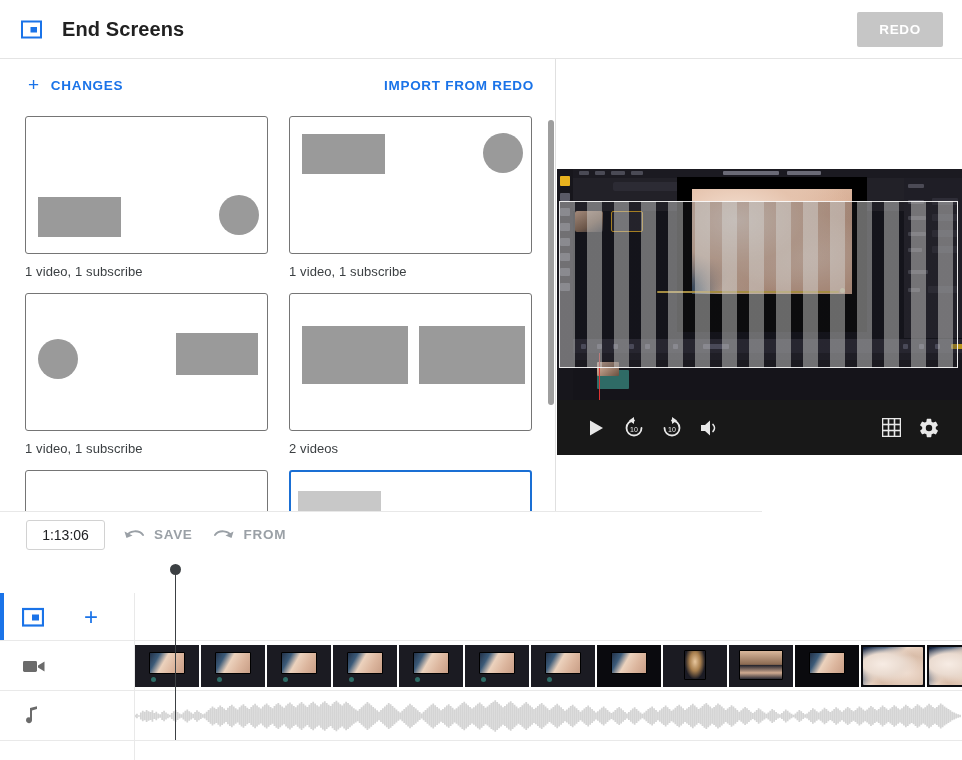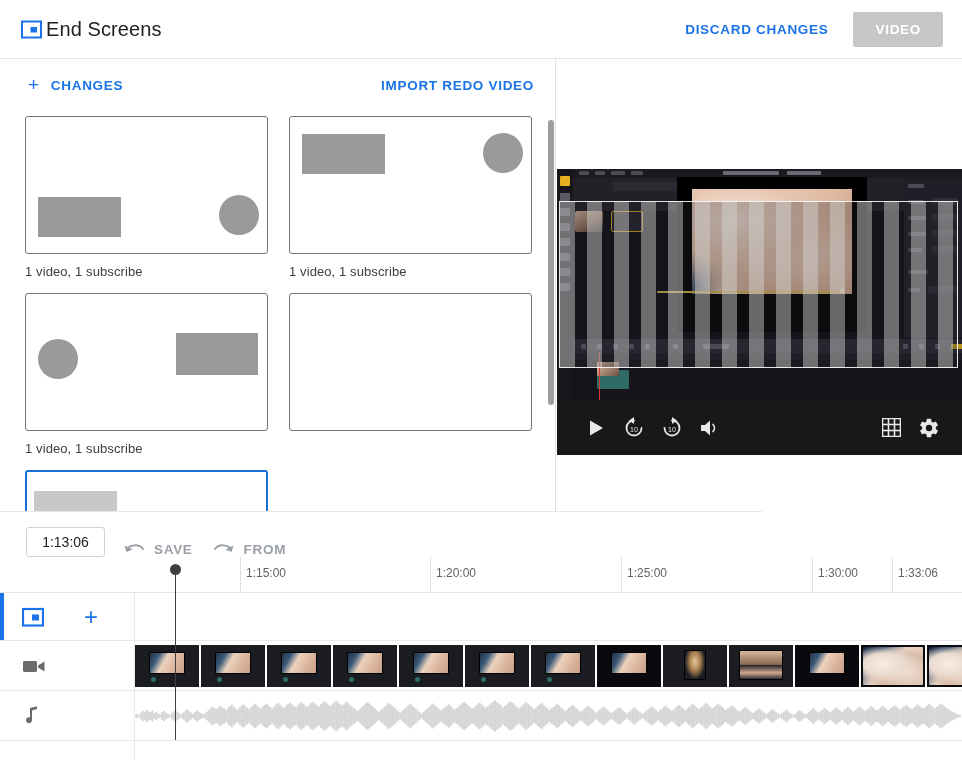--- a/index.html
+++ b/index.html
@@ -19,22 +19,22 @@
     border-bottom: 1px solid #e4e4e4;
     display: flex; align-items: center;
     background: #fff;
   }
   .hdr-icon {
     margin-left: 19px; width: 24px; height: 24px;
     display: flex; align-items: center; justify-content: center;
   }
   .es-icon-svg { display:block; }
   .hdr-title {
-    margin-left: 3px;
-    font-size: 20px; color: #212121; font-weight: 400;
+    margin-left: 19px;
+    font-size: 20px; color: #212121; font-weight: 700;
     letter-spacing: .1px;
   }
   .hdr-spacer { flex: 1; }
   .discard-btn {
     color: #1a73e8; font-size: 13.5px; font-weight: bold;
     letter-spacing: .7px; cursor: pointer;
     padding: 8px 6px; background: none; border: none;
     font-family: inherit;
   }
   .save-btn {
@@ -164,21 +164,21 @@
     background: #181818; display: flex; align-items: center;
   }
   .pb-btn { width: 38px; height: 38px; display:flex; align-items:center; justify-content:center; cursor:pointer; }
   .pb-btn:first-child { margin-left: 20px; }
   .pb-spacer { flex: 1; }
   .pb-right { display: flex; margin-right: 14px; }
 
   
   .tl-toolbar {
     position: absolute; left: 0; top: 511px; width: 762px; height: 46px;
-    background: #fff; display: flex; align-items: flex-end;
+    background: #fff; display: flex; align-items: center;
     border-top: 1px solid #e8e8e8;
   }
   .timecode {
     margin-left: 26px; width: 79px; height: 30px;
     border: 1px solid #d2d2d2; border-radius: 3px;
     display: flex; align-items: center; justify-content: center;
     font-size: 14px; color: #202124; background: #fff; cursor: text;
   }
   .undo-btn, .redo-btn {
     display: flex; align-items: center; cursor: default;
@@ -267,33 +267,32 @@
 
   <div class="header">
     <div class="hdr-icon">
       <svg class="es-icon-svg" width="21" height="21" viewBox="0 0 21 21">
         <rect x="1" y="2.5" width="19" height="16" fill="none" stroke="#1a73e8" stroke-width="2"></rect>
         <rect x="9.5" y="8" width="6.5" height="5.5" fill="#1a73e8"></rect>
       </svg>
     </div>
     <div class="hdr-title">End Screens</div>
     <div class="hdr-spacer"></div>
-    <button class="discard-btn">DISCARD CHANGES</button>
-    <button class="save-btn">VIDEO</button>
+    <button class="save-btn">REDO</button>
   </div>
 
   <div class="left-panel">
 
     <div class="lp-toolbar">
       <button class="add-element">
         <span class="plus-glyph">+</span>
         <span>CHANGES</span>
       </button>
       <div class="lp-spacer"></div>
-      <button class="import-btn">IMPORT REDO VIDEO</button>
+      <button class="import-btn">IMPORT FROM REDO</button>
     </div>
 
     <div class="tmpl-scroll">
       <div class="tmpl-grid" id="tmpl-grid">
           <div class="tmpl-cell">
             <div class="tmpl-card">
               <div class="shape" style="left: 12px; top: 80px; width: 83px; height: 40px;"></div>
               <div class="shape circle" style="left: 193px; top: 78px; width: 40px; height: 40px;"></div>
             </div>
             <div class="tmpl-label">1 video, 1 subscribe</div>
@@ -304,20 +303,27 @@
               <div class="shape circle" style="left: 193px; top: 16px; width: 40px; height: 40px;"></div>
             </div>
             <div class="tmpl-label">1 video, 1 subscribe</div>
           </div>
           <div class="tmpl-cell">
             <div class="tmpl-card">
               <div class="shape circle" style="left: 12px; top: 45px; width: 40px; height: 40px;"></div>
               <div class="shape" style="left: 150px; top: 39px; width: 82px; height: 42px;"></div>
             </div>
             <div class="tmpl-label">1 video, 1 subscribe</div>
+          </div>
+          <div class="tmpl-cell">
+            <div class="tmpl-card">
+              <div class="shape" style="left: 12px; top: 32px; width: 106px; height: 58px;"></div>
+              <div class="shape" style="left: 129px; top: 32px; width: 106px; height: 58px;"></div>
+            </div>
+            <div class="tmpl-label">2 videos</div>
           </div>
           <div class="tmpl-cell">
             <div class="tmpl-card"></div>
           </div>
           <div class="tmpl-cell">
             <div class="tmpl-card selected">
               <div class="shape light" style="left: 7px; top: 19px; width: 83px; height: 24px;"></div>
             </div>
           </div>
         </div>
@@ -461,32 +467,20 @@
       <span class="ic">
         <svg width="22" height="16" viewBox="0 0 22 16">
           <path d="M18 9 C16 3.5 6 2.5 2 8" fill="none" stroke="#9aa0a6" stroke-width="2" stroke-linecap="round"></path>
           <path d="M20.5 4.5 L18.5 11 L12.5 8.5 Z" fill="#9aa0a6"></path>
         </svg>
       </span>
       <span>FROM</span>
     </button>
   </div>
 
-  <div class="tl-ruler" id="tl-ruler">
-      <div class="tick" style="left: 240px;"></div>
-      <div class="tick-lbl" style="left: 246px;">1:15:00</div>
-      <div class="tick" style="left: 430px;"></div>
-      <div class="tick-lbl" style="left: 436px;">1:20:00</div>
-      <div class="tick" style="left: 621px;"></div>
-      <div class="tick-lbl" style="left: 627px;">1:25:00</div>
-      <div class="tick" style="left: 812px;"></div>
-      <div class="tick-lbl" style="left: 818px;">1:30:00</div>
-      <div class="tick" style="left: 892px;"></div>
-      <div class="tick-lbl" style="left: 898px;">1:33:06</div>
-    </div>
 
   <div class="tl-body">
 
     <div class="tl-row r1">
       <div class="row-head">
         <div class="blue-accent"></div>
         <div class="head-ic">
           <svg width="22" height="22" viewBox="0 0 22 22">
             <rect x="1" y="3" width="20" height="16.5" fill="none" stroke="#1a73e8" stroke-width="2.2"></rect>
             <rect x="10" y="8.5" width="7" height="6" fill="#1a73e8"></rect>

